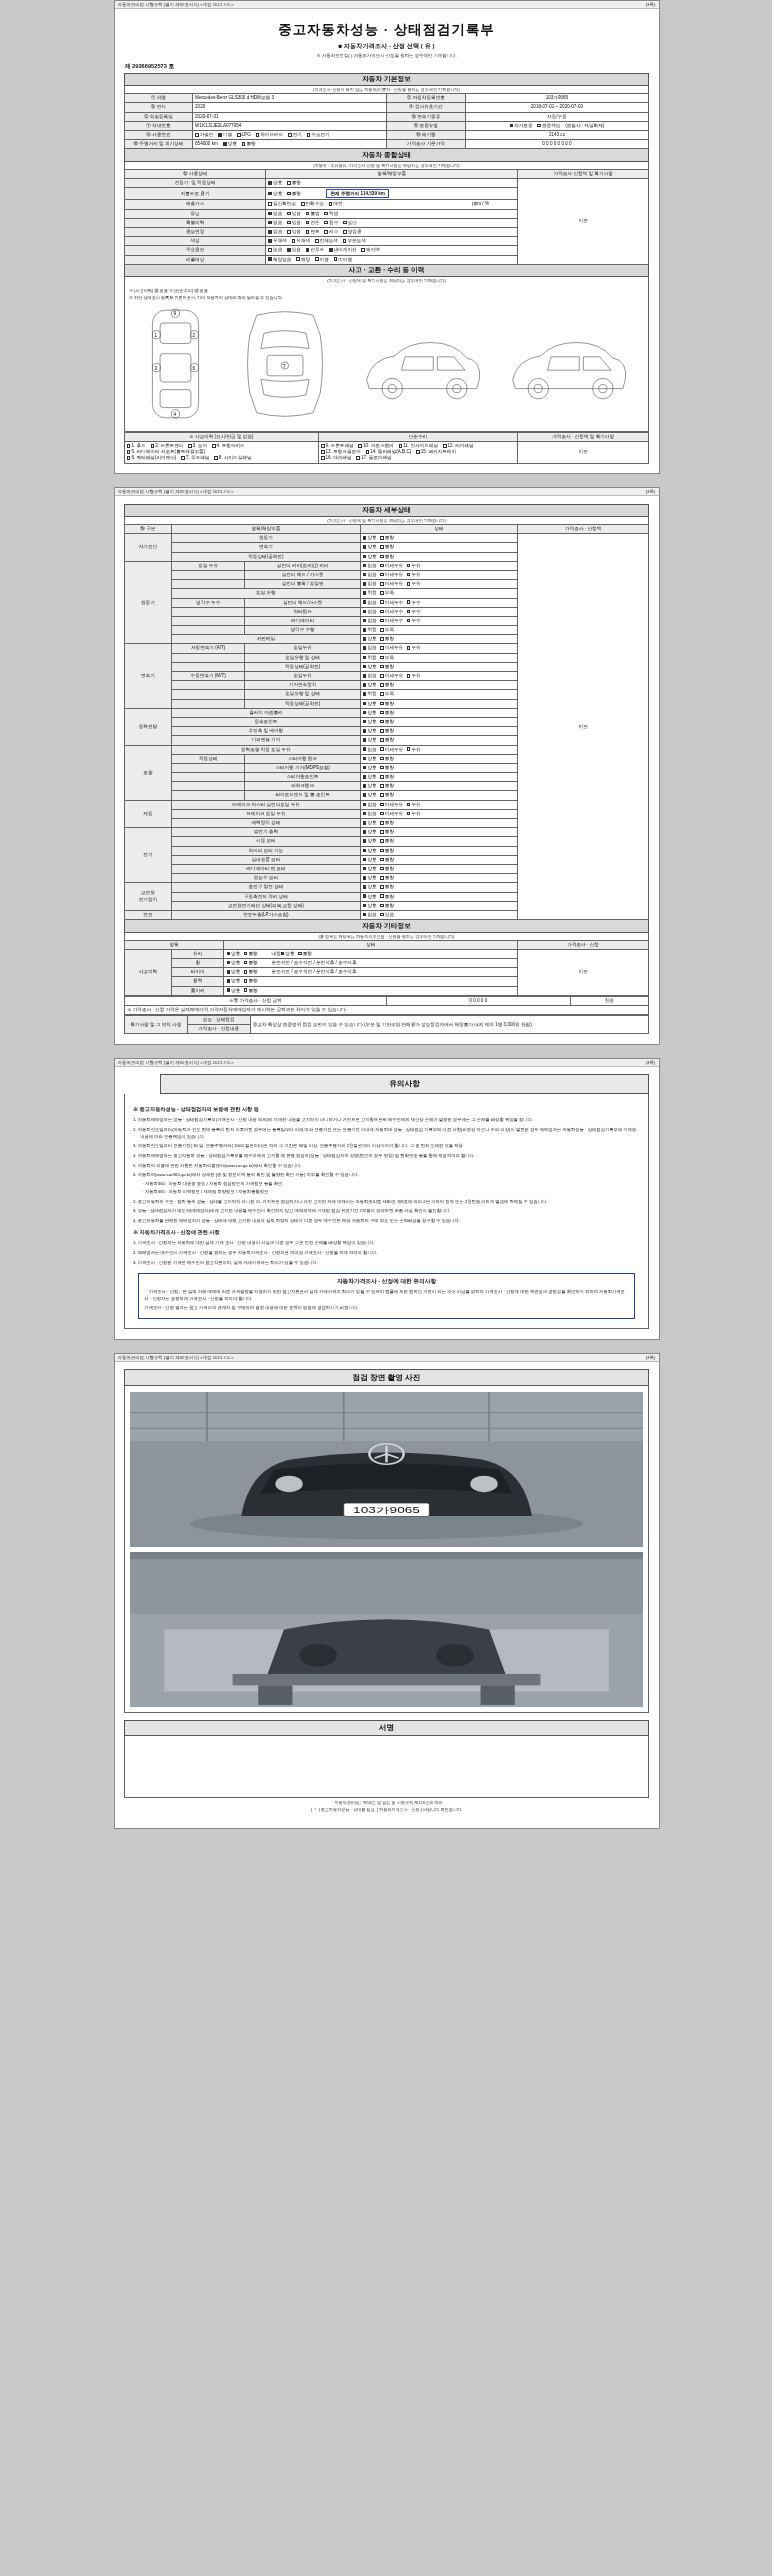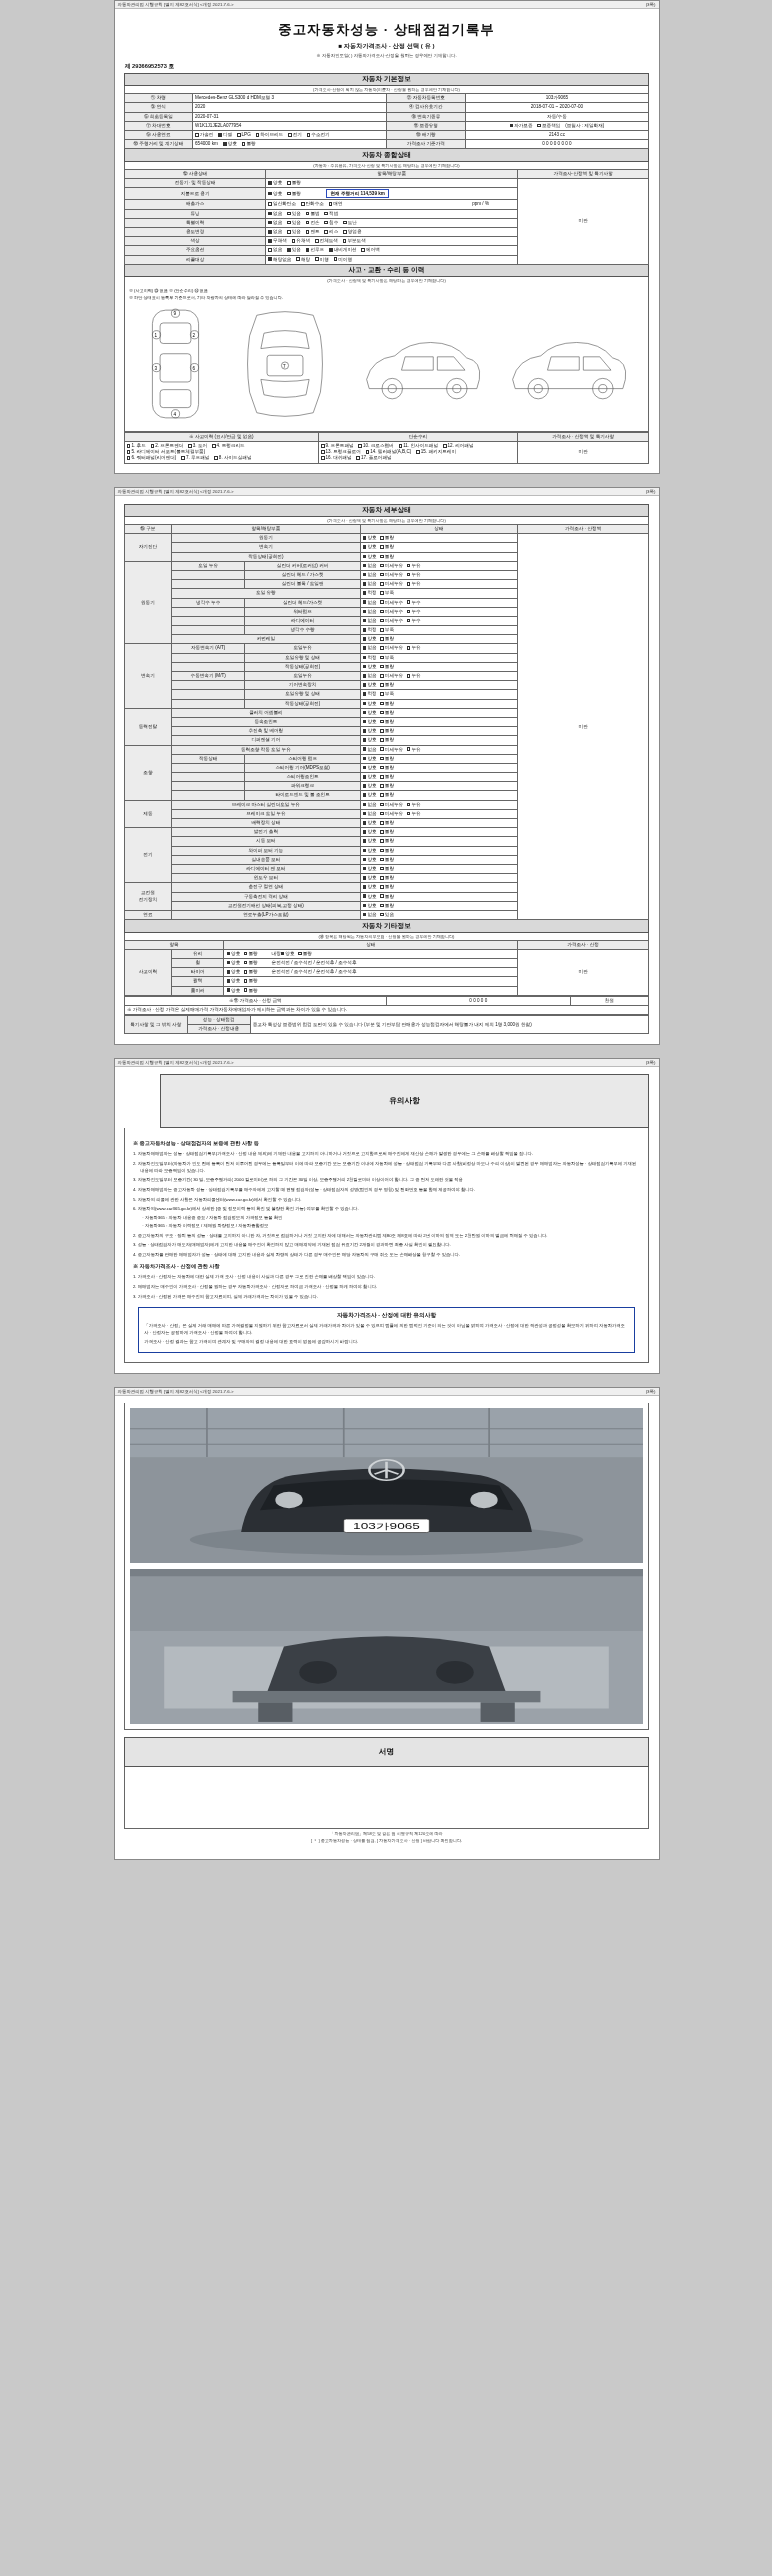--- a/index.html
+++ b/index.html
@@ -62,26 +62,26 @@
   .diagram { border:0.5px solid #666; border-top:none; padding:4.1px; }
   .diag-note { font-size:4.1px; line-height:1.5; }
   .carbox { display:flex; justify-content:space-around; align-items:center; padding:4.1px 2.1px; }
   .car { fill:none; stroke:#555; stroke-width:1.2; }
 
   .legend-row td { font-size:4.1px; }
 
   
   .photo-title { text-align:center; font-weight:bold; font-size:7.7px; border:0.5px solid #555; background:#e4e4e4; padding:2.6px 0; }
   .photo { width:100%; height:155px; display:block; }
-  .sign-title { text-align:center; font-weight:bold; font-size:7.7px; border:0.5px solid #555; background:#e4e4e4; padding:9px 0; margin-top:7.2px;}
+  .sign-title { text-align:center; font-weight:bold; font-size:7.7px; border:0.5px solid #555; background:#e4e4e4; padding:2px 0; margin-top:7.2px;}
   .fee { text-align:center; font-size:8.8px; font-weight:bold; color:#c00000; padding:7.2px 0 3.1px 0; }
   .footnote { font-size:4.1px; color:#333; text-align:center; line-height:1.6; padding:2.1px 0 5.2px 0;}
 
   
-  .notice-title { text-align:center; font-weight:bold; font-size:7.7px; border:0.5px solid #555; background:#e9e9e9; padding:21px 0;margin-left:36px; }
+  .notice-title { text-align:center; font-weight:bold; font-size:7.7px; border:0.5px solid #555; background:#e9e9e9; padding:4px 0;margin-left:36px; }
   .notice-body { border:0.5px solid #666; border-top:none; padding:6.2px 8.2px; }
   .notice-h { font-weight:bold; font-size:5.2px; margin:5.2px 0 3.1px 0; }
   .notice-li { font-size:4.3px; line-height:1.65; margin:0 0 2.6px 0; padding-left:7.2px; text-indent:-7.2px; }
   .notice-sub { font-size:4.3px; line-height:1.6; margin:0 0 1.5px 9.3px; }
   .warnbox { border:1px solid #1a3fa0; margin:7.2px 5.2px 3.1px 5.2px; padding:4.1px 5.2px; }
   .warnbox .wt { text-align:center; font-weight:bold; font-size:5.7px; margin-bottom:3.1px; }
   .warnbox p { font-size:4.3px; line-height:1.6; margin:0 0 2.1px 0; }
 
   .sec-sub { font-size:4.1px; color:#333; text-align:center; padding:1px 0; }
   .signature-area { height:62px; border:0.5px solid #666; border-top:none;}
@@ -736,20 +736,21 @@
     </div>
   </div>
 </div>
 
 <div class="page">
   <div class="topline">
     <span>자동차관리법 시행규칙 [별지 제82호서식] &lt;개정 2021.7.6.&gt;</span>
     <span>(3쪽)</span>
   </div>
   <div class="pad">
+    <div class="photo-title">점검 장면 촬영 사진</div>
     <div style="border:0.5px solid #666;border-top:none;padding:5.2px">
       <svg class="photo" viewBox="0 0 600 300" preserveAspectRatio="none" style="font-size:11px">
         <rect width="600" height="300" fill="#b9bec4"></rect>
         <rect y="0" width="600" height="95" fill="#9aa2aa"></rect>
         <rect y="95" width="600" height="205" fill="#8d949b"></rect>
         <g stroke="#787f86" stroke-width="2">
           <line x1="0" y1="40" x2="600" y2="40"></line>
             <line x1="0" y1="70" x2="600" y2="70"></line>
           <line x1="90" y1="0" x2="90" y2="95"></line>
             <line x1="250" y1="0" x2="250" y2="95"></line>

